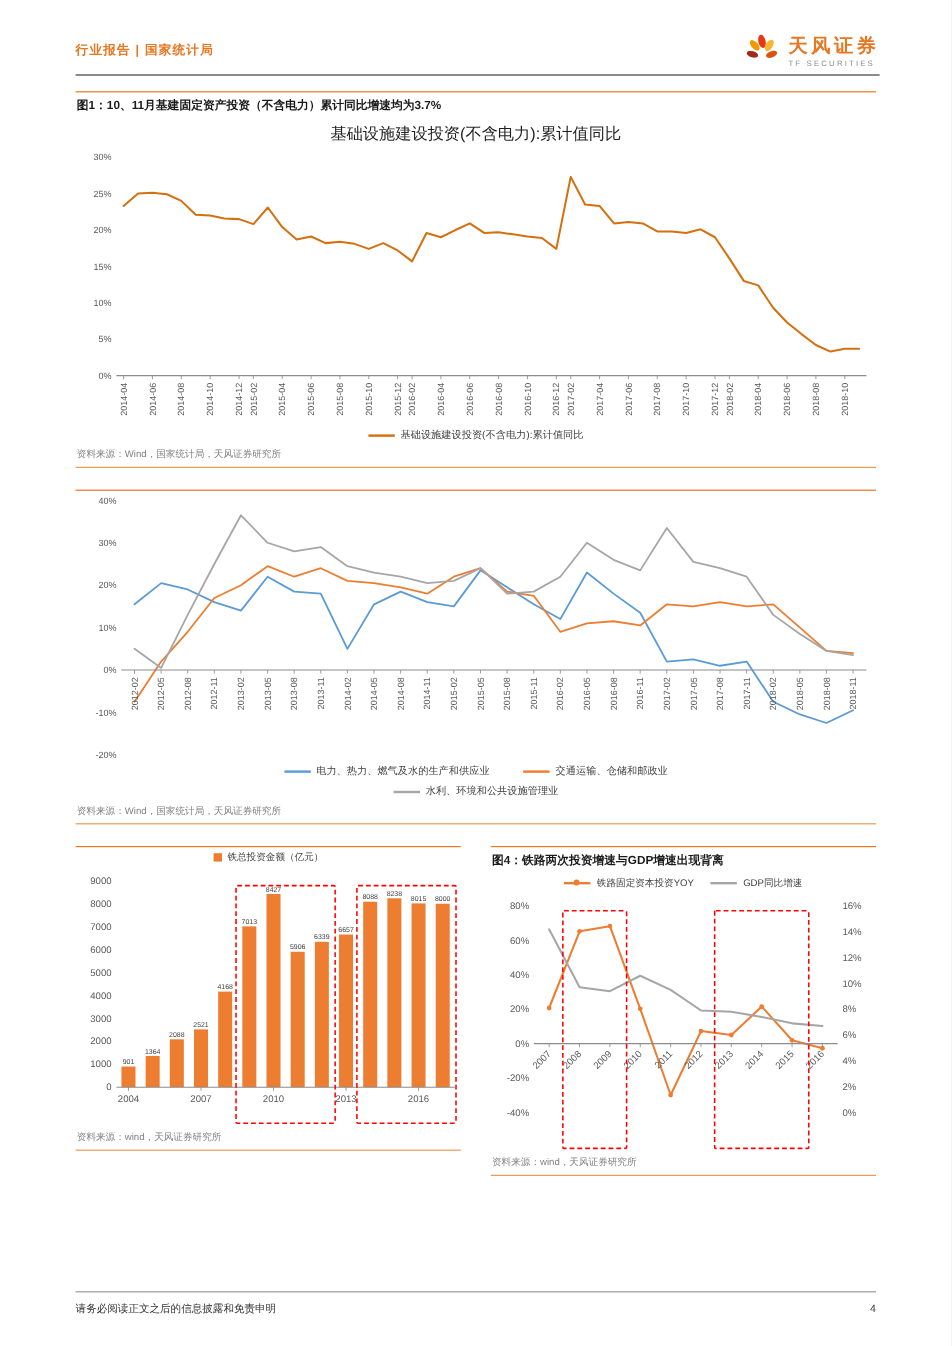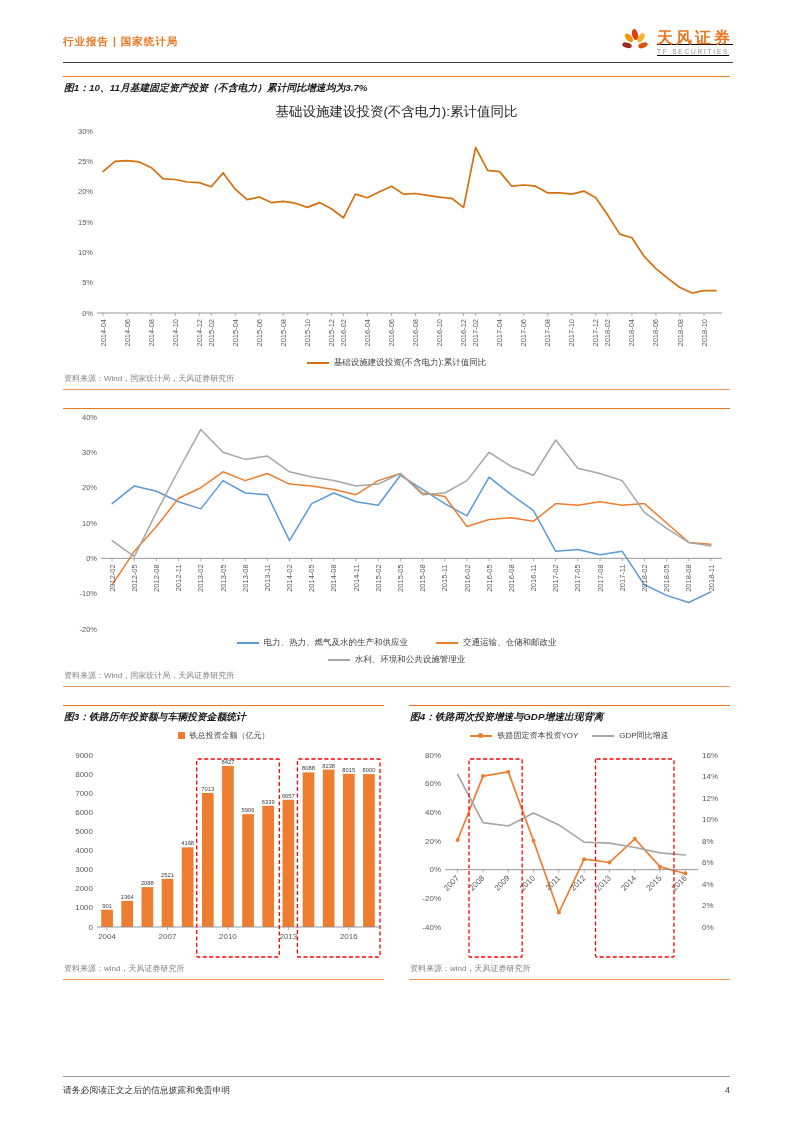--- a/index.html
+++ b/index.html
@@ -2,31 +2,31 @@
 <html><head>
 <meta charset="utf-8">
 <style>
   html,body{margin:0;padding:0;background:#e8e8e8;}
   .page{width:793px;height:1122px;position:relative;background:#ffffff;margin:0 auto;
         font-family:"Liberation Sans","DejaVu Sans",sans-serif;overflow:hidden;}
   
   .header{position:absolute;left:63px;right:60px;top:24px;height:36px;
           display:flex;justify-content:space-between;align-items:center;}
   .header-title{color:#E87722;font-weight:bold;font-size:10.5px;letter-spacing:1px;}
-  .brand{display:flex;align-items:center;gap:7px;text-decoration:underline;}
+  .brand{display:flex;align-items:flex-end;gap:7px;}
   .brand-text{display:flex;flex-direction:column;line-height:1.1;}
   .brand-cn{color:#E87722;font-size:16px;font-weight:bold;letter-spacing:3px;}
   .brand-en{color:#8c8c8c;font-size:6.5px;letter-spacing:1.8px;margin-top:2px;}
   .header-rule{position:absolute;left:63px;right:60px;top:62px;border-top:1.6px solid #3f3f3f;}
   
   .content{position:absolute;left:63px;width:667px;top:76px;}
   .figure{margin-bottom:18px;}
   .fig-rule-top{border-top:1.6px solid #E87722;}
   .fig-rule-bottom{border-top:1px solid #EE9A55;}
-  .fig-caption{font-size:9.8px;font-weight:bold;color:#1a1a1a;padding:5px 1px 3px;font-style:italic;}
+  .fig-caption{font-size:9.8px;font-weight:bold;color:#1a1a1a;padding:5px 1px 3px;}
   .chart-title{font-size:13.5px;color:#1f1f1f;text-align:center;margin:5px 0 0;}
   .fig-source{font-size:8px;color:#808080;margin:2px 1px 5px;}
   svg{display:block;}
   svg text{font-family:"Liberation Sans","DejaVu Sans",sans-serif;}
   
   .legend{display:flex;justify-content:center;align-items:center;column-gap:28px;row-gap:5px;
           flex-wrap:wrap;font-size:8.5px;color:#404040;margin:2px auto 4px;}
   .legend.small{font-size:8px;column-gap:14px;margin:3px auto 2px;text-align:right;}
   .legend.wrap2{max-width:470px;}
   .leg-item{display:inline-flex;align-items:center;white-space:nowrap;}
@@ -237,21 +237,20 @@
         </span>
       </div>
       <div class="fig-source">资料来源：Wind，国家统计局，天风证券研究所</div>
       <div class="fig-rule-bottom"></div>
     </div>
 
     <div class="fig-row">
 
       <div class="fig-col figure">
         <div class="fig-rule-top"></div>
-        <div class="fig-caption">图3：铁路历年投资额与车辆投资金额统计</div>
         <div class="legend small">
           <span class="leg-item">
             <span class="leg-sq" style="background-color: rgb(237, 125, 49);"></span>
             <span>铁总投资金额（亿元）</span>
           </span>
         </div>
         <svg id="chart3" width="321" height="218" viewBox="0 0 321 218">
             <text x="30" y="186.6" text-anchor="end" font-size="8" fill="#595959">0</text>
             <text x="30" y="167.48888888888888" text-anchor="end" font-size="8" fill="#595959">1000</text>
             <text x="30" y="148.37777777777777" text-anchor="end" font-size="8" fill="#595959">2000</text>

